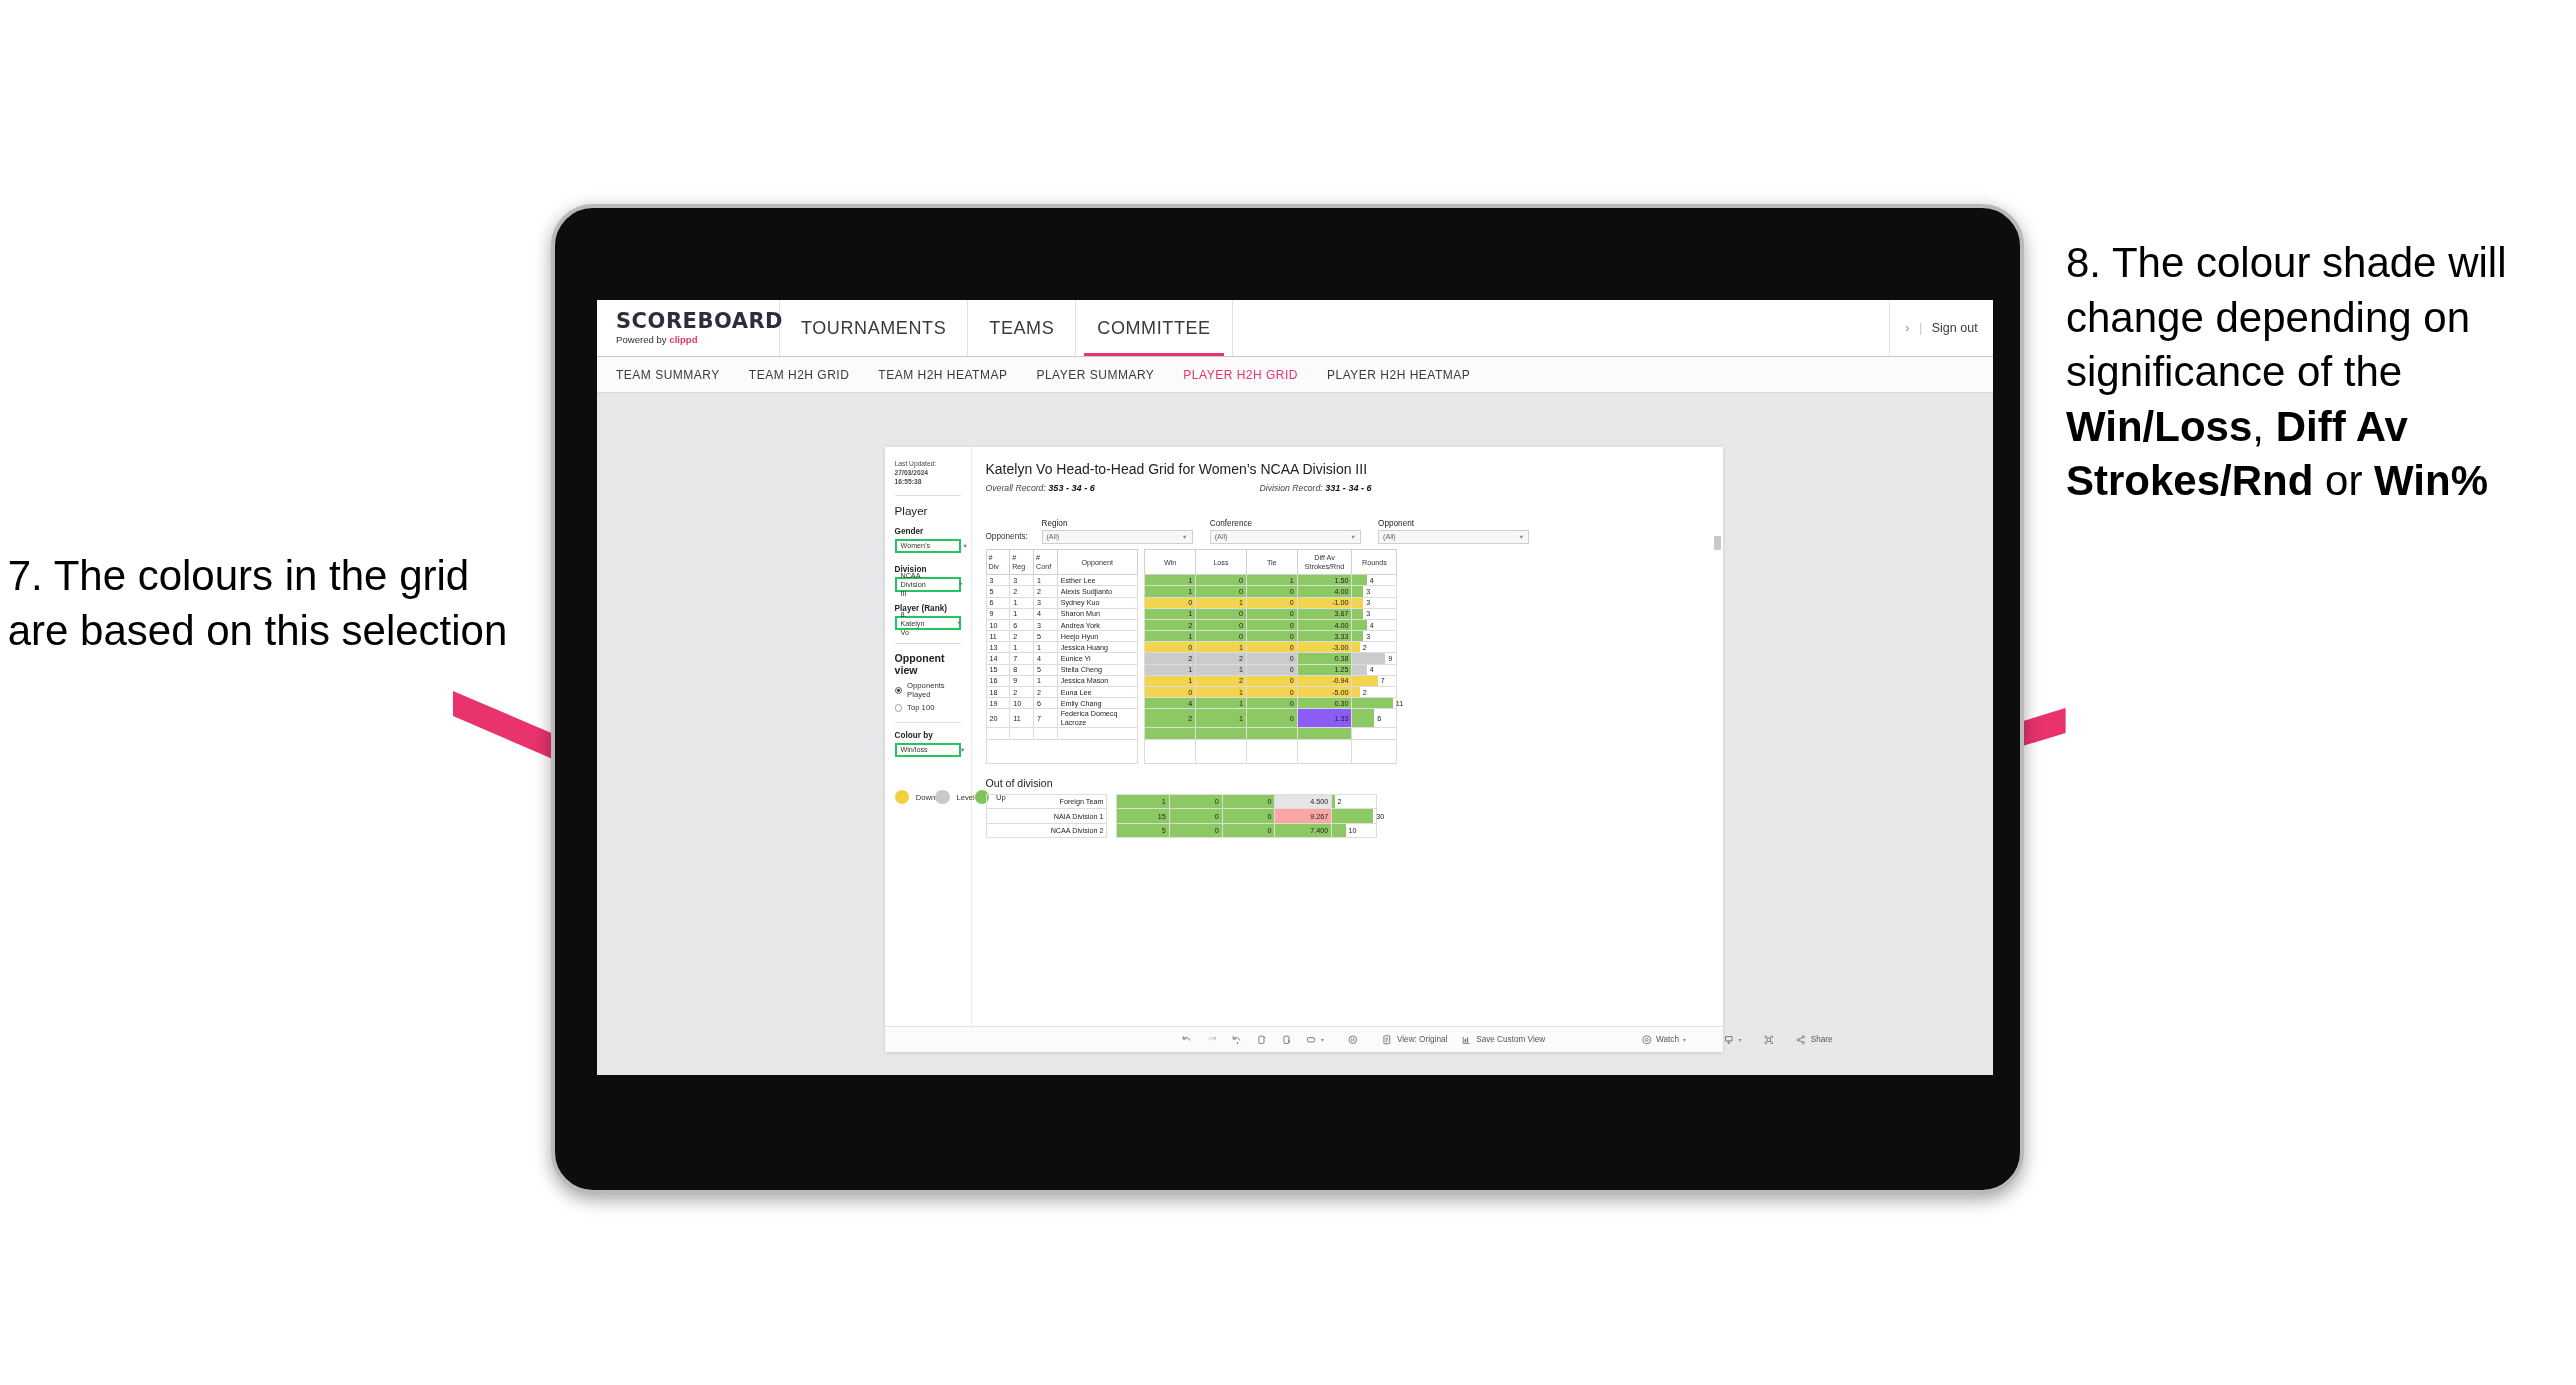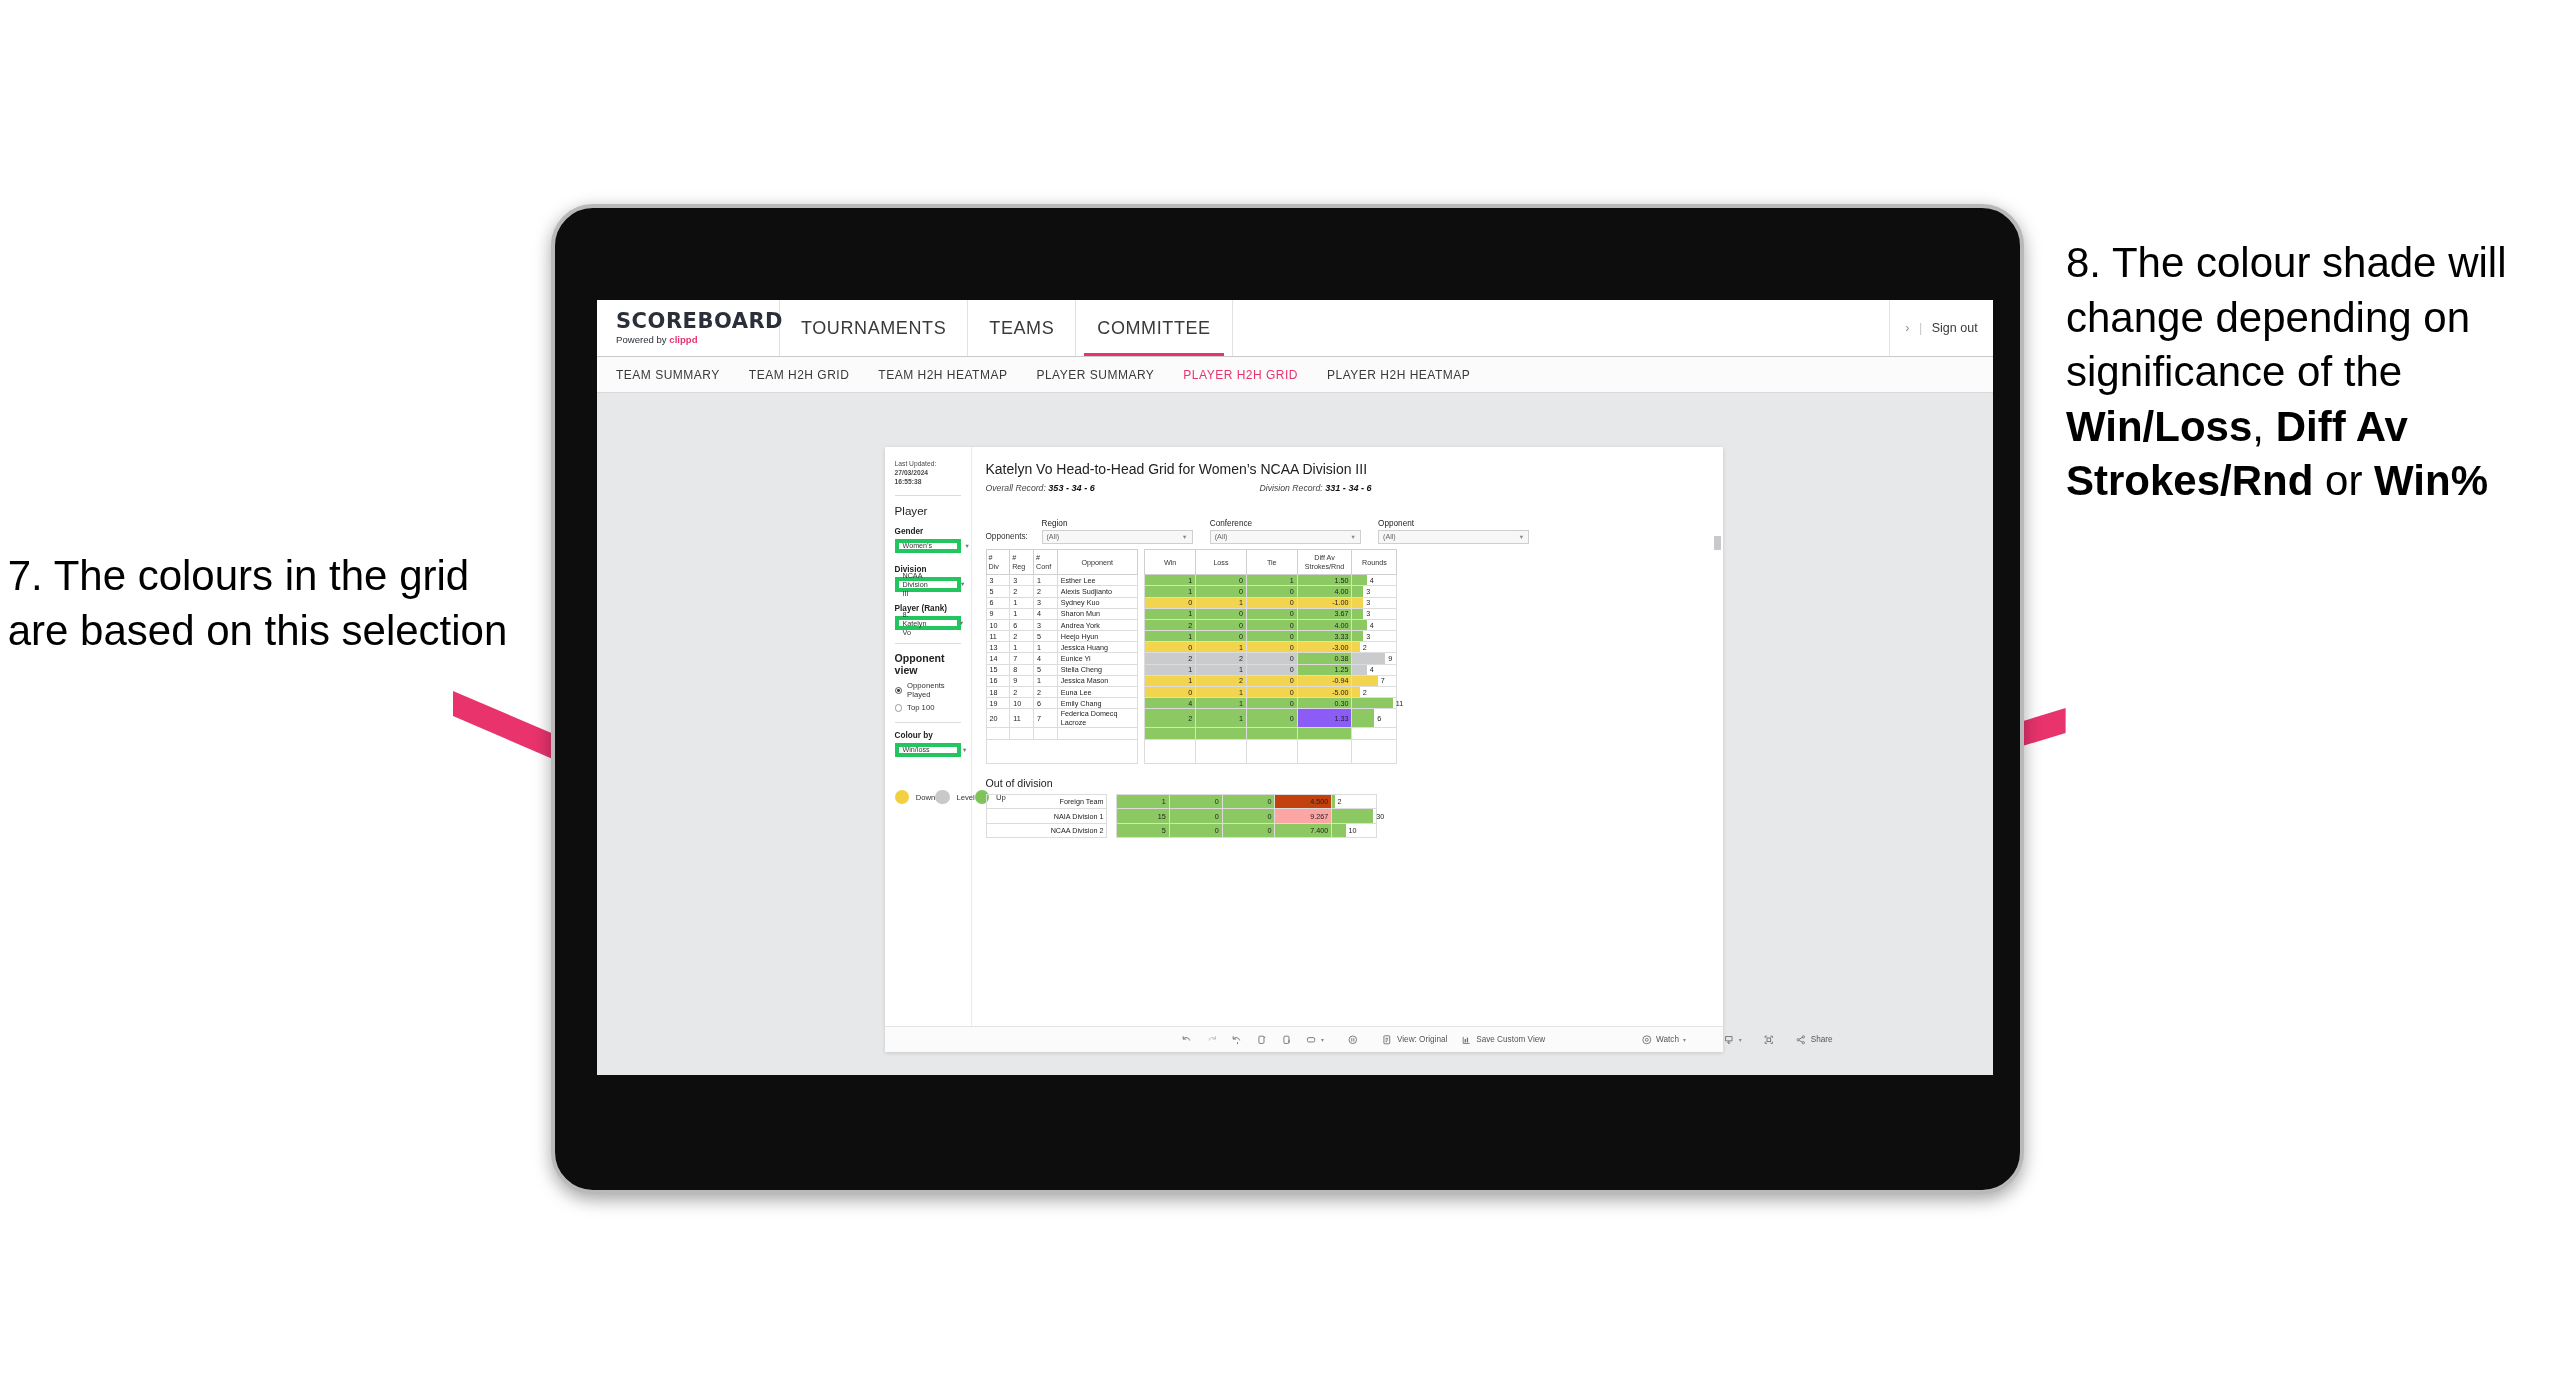--- a/index.html
+++ b/index.html
@@ -60,21 +60,21 @@
 
   .card-body{flex:1;display:flex;overflow:hidden;}
 
   
   .side{width:87px;padding:11.6px 9.6px 0 9.6px;box-sizing:border-box;border-right:1px solid #eaeaea;}
   .updated{font-size:6.7px;color:#4a4a4a;line-height:1.35;}
   .updated b{font-weight:bold;}
   .side-sep{height:1px;background:#dcdcdc;margin:9.6px 0 7.7px 0;}
   .side-h{font-size:11.6px;color:#222;margin:3.9px 0 9.6px 0;}
   .fld-lbl{font-size:8.2px;font-weight:bold;color:#222;margin-bottom:2.9px;}
-  .sel{height:14.4px;border:4px solid #22c55e;background:#fff;display:flex;align-items:center;
+  .sel{height:14.4px;border:2px solid #22c55e;background:#fff;display:flex;align-items:center;
        justify-content:space-between;padding:0 3.9px;font-size:7.2px;color:#333;box-sizing:border-box;
        margin-bottom:12.5px;cursor:pointer;gap:32px;}
   .sel .cv{font-size:5.8px;color:#777;}
   .side-h2{font-size:10.6px;font-weight:bold;color:#222;margin:1.9px 0 5.8px 0;}
   .radio-row{display:flex;align-items:center;gap:4.8px;margin-bottom:3.9px;font-size:7.7px;color:#333;cursor:pointer;}
   .radio{width:7.7px;height:7.7px;border-radius:50%;border:1px solid #9a9a9a;background:#fff;
          box-sizing:border-box;position:relative;flex:none;}
   .radio.on{border-color:#555;}
   .radio.on:after{content:"";position:absolute;left:1.4px;top:1.4px;width:2.9px;height:2.9px;border-radius:50%;background:#333;}
   .legend{display:flex;justify-content:space-around;margin-top:33px;}
@@ -550,21 +550,21 @@
           <div class="sect-h">Out of division</div>
 
           <table class="ood">
             <tbody id="ood-body">
                 <tr>
                   <td class="c-name">Foreign Team</td>
                   <td class="sep-col"></td>
                   <td class="c-num" style="background:#8dc963">1</td>
                   <td class="c-num" style="background:#8dc963">0</td>
                   <td class="c-num" style="background:#8dc963">0</td>
-                  <td class="c-dv" style="background:#c2410c">4.500</td>
+                  <td class="c-dv" style="background:#e5e5e5">4.500</td>
                   <td class="c-rnd">
                     <div class="rbar">
                       <div class="rfill" style="width:6%;background:#8dc963"></div>
                       <span class="rtxt" style="margin-left:calc(6% + 2.9px)">2</span>
                     </div>
                   </td>
                 </tr>
                 <tr>
                   <td class="c-name">NAIA Division 1</td>
                   <td class="sep-col"></td>

